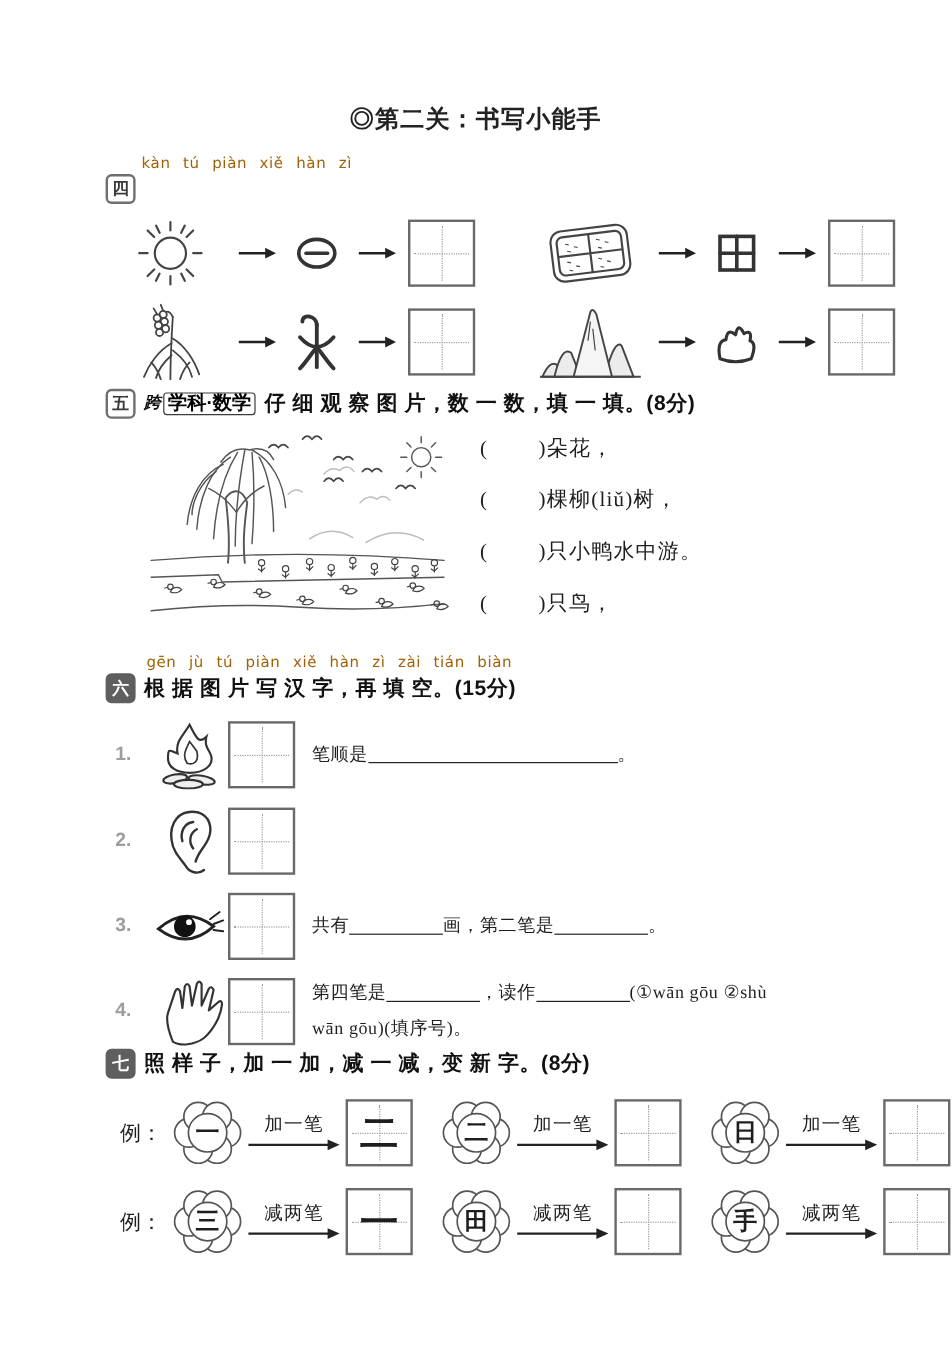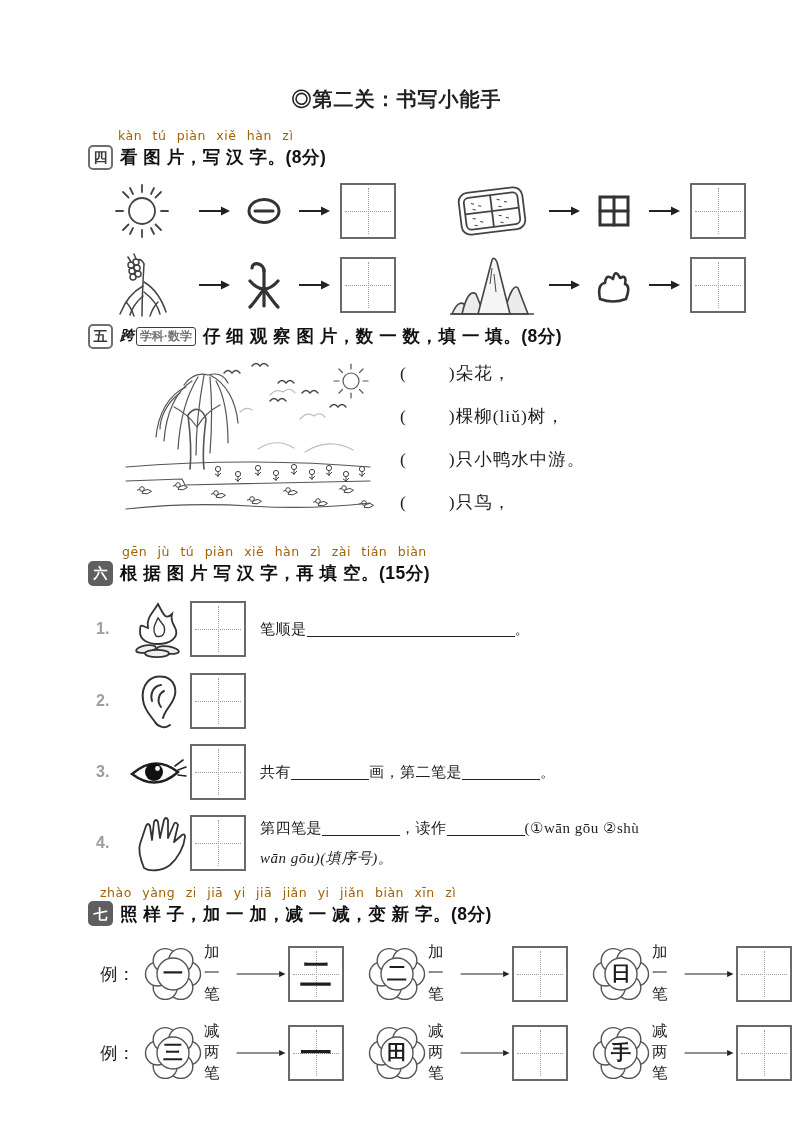--- a/index.html
+++ b/index.html
@@ -15,21 +15,21 @@
   .p7{margin:14px 0 0 100px;}
   .sec-head{display:flex;align-items:center;gap:7px;margin:2px 0 0 88px;}
   .sec-title{font-family:"Liberation Sans",sans-serif;font-size:17.5px;font-weight:bold;color:#111;letter-spacing:.5px;}
   .badge{width:21px;height:21px;border-radius:5px;display:inline-flex;align-items:center;justify-content:center;
          font-family:"Liberation Sans",sans-serif;font-size:14px;font-weight:bold;flex:none;line-height:1;}
   .badge.outline{border:2px solid #6f6f6f;color:#3a3a3a;background:#fff;}
   .badge.filled{background:#5f5f5f;color:#fff;border:2px solid #5f5f5f;}
   .xtag{display:inline-flex;align-items:center;gap:2px;flex:none;}
   .xtag-bold{font-family:"Liberation Sans",sans-serif;font-weight:bold;font-style:italic;font-size:14px;color:#111;}
   .xtag-box{border:1.5px solid #3c3c3c;border-radius:3px;padding:0 3px;font-family:"Liberation Sans",sans-serif;
-            font-size:12px;font-weight:bold;color:#737373;line-height:17px;}
+            font-size:16px;font-weight:bold;color:#000000;line-height:17px;}
   
   .tzg{position:relative;width:56px;height:56px;border:2px solid #696969;background:#fff;flex:none;
        display:flex;align-items:center;justify-content:center;box-sizing:border-box;}
   .tzg::before{content:"";position:absolute;left:50%;top:3px;bottom:3px;border-left:1px dotted #9d9d9d;}
   .tzg::after{content:"";position:absolute;top:50%;left:3px;right:3px;border-top:1px dotted #9d9d9d;}
   .written{position:relative;z-index:1;font-family:"Liberation Serif",serif;font-weight:bold;font-size:32px;line-height:1;}
   
   .pic-row{display:flex;align-items:center;gap:10px;margin:12px 0 6px 96px;}
   .cell-pic{width:92px;display:flex;justify-content:center;flex:none;}
   .cell-glyph{width:48px;display:flex;justify-content:center;flex:none;}
@@ -40,43 +40,42 @@
   .s5-lines{margin-left:24px;margin-top:4px;font-size:17.5px;}
   .cnt-line{margin-bottom:19px;letter-spacing:1px;}
   .paren-gap{display:inline-block;width:42px;}
   
   .q-row{display:flex;align-items:center;margin:14px 0 0 96px;}
   .q-num{width:30px;font-family:"Liberation Sans",sans-serif;font-size:16px;font-weight:bold;color:#9d9d9d;flex:none;}
   .q-icon{width:64px;display:flex;justify-content:center;flex:none;}
   .q-text{margin-left:14px;font-size:15px;letter-spacing:.5px;line-height:1.6;}
   .bl{display:inline-block;border-bottom:1.5px solid #222;height:17px;vertical-align:-3px;}
   .bl-s{width:78px;} .bl-l{width:208px;}
-  .q-line2{margin-top:6px;font-style:italic;}
+  .q-line2{margin-top:6px;}
   
   .t-row{display:flex;align-items:center;margin:16px 0 0 100px;}
   .ex-label{font-size:17.5px;flex:none;width:44px;}
   .t-group{display:flex;align-items:center;flex:none;margin-right:24px;}
   .flower{position:relative;width:58px;height:58px;flex:none;}
   .flower-char{position:absolute;inset:0;display:flex;align-items:center;justify-content:center;
                font-family:"Liberation Serif",serif;font-size:20px;font-weight:600;}
-  .larrow{display:flex;flex-direction:row;align-items:center;width:82px;flex:none;margin:0 2px;justify-content:space-between;}
+  .larrow{display:flex;flex-direction:column;align-items:center;width:82px;flex:none;margin:0 2px;justify-content:space-between;}
   .larrow .albl{font-size:15.5px;letter-spacing:1px;margin-bottom:0;}
   .bottom-edge{position:absolute;left:0;right:0;bottom:9px;height:3px;background:#efefef;}
 </style>
 </head>
 <body>
 
 <div class="page">
 
   <div class="page-title">◎第二关：书写小能手</div>
 
   <div class="pinyin p4">kàn tú piàn xiě hàn zì</div>
   <div class="sec-head">
     <span class="badge outline">四</span>
-    <span class="sec-title">看 图 片，写 汉 字。(8分)</span>
   </div>
 
   <div class="pic-row">
     <span class="cell-pic">
       <svg width="62" height="58" viewBox="0 0 62 58">
           <g stroke="#444" fill="none" stroke-width="1.8" stroke-linecap="round">
         <circle cx="31" cy="29" r="13"></circle>
         <path d="M31,10 L31,3 M31,48 L31,55 M12,29 L5,29 M50,29 L57,29 M17.5,15.5 L12,10 M44.5,15.5 L50,10 M17.5,42.5 L12,48 M44.5,42.5 L50,48 M22,12 L19,6 M40,12 L43,6 M22,46 L19,52 M40,46 L43,52"></path>
       </g>
         </svg>
@@ -365,21 +364,20 @@
       </g>
         </svg>
     </span>
     <span class="tzg"></span>
     <span class="q-text">
       <span>第四笔是</span><span class="bl bl-s"></span><span>，读作</span><span class="bl bl-s"></span><span>(①wān gōu  ②shù</span>
       <span class="q-line2" style="display:block">wān gōu)(填序号)。</span>
     </span>
   </div>
 
-  <div class="pinyin p7">zhào yàng  zi    jiā   yi   jiā   jiǎn  yi  jiǎn  biàn xīn   zì</div>
   <div class="sec-head">
     <span class="badge filled">七</span>
     <span class="sec-title">照 样 子，加 一 加，减 一 减，变 新 字。(8分)</span>
   </div>
 
   <div class="t-row">
     <span class="ex-label">例：</span>
 
     <span class="t-group">
       <span class="flower">

